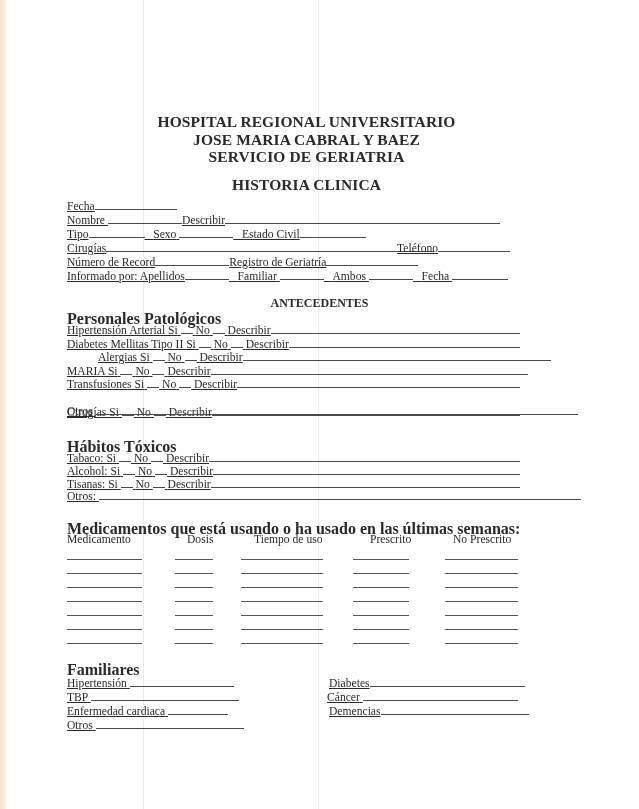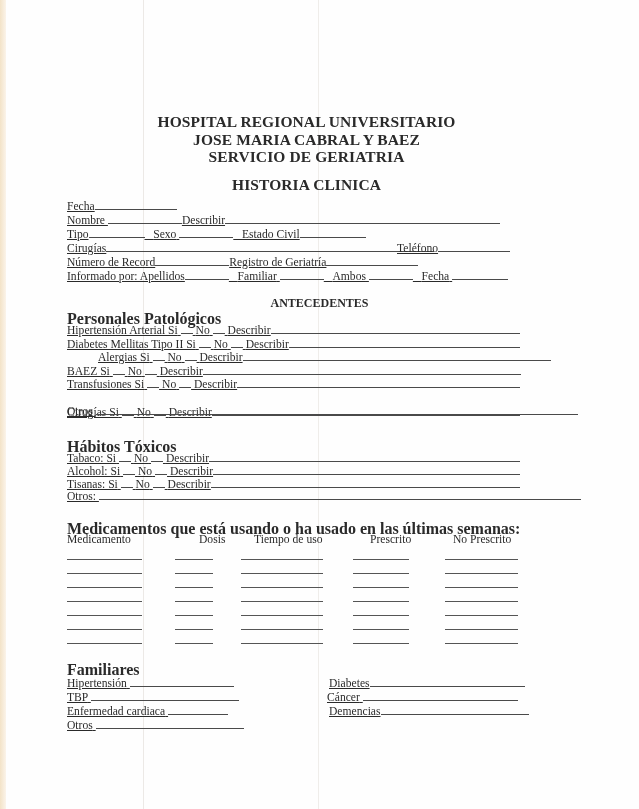--- a/index.html
+++ b/index.html
@@ -63,21 +63,21 @@
   <span class="u" style="width:56px"></span>
 </div>
 
 <div class="sec" style="top:296px;left:0;width:639px;text-align:center;font-size:12px">ANTECEDENTES</div>
 <div class="sec" style="top:310px;left:67px">Personales Patológicos</div>
 
 <div id="personales">
     <div class="row" style="top: 323px;"><span>Hipertensión Arterial  Si</span> <span class="u" style="width:12px"></span> <span>No</span> <span class="u" style="width:12px"></span> <span>Describir</span><span class="u describir-line" style="width: 249.297px;"></span></div>
     <div class="row" style="top: 336.5px;"><span>Diabetes Mellitas Tipo II Si</span> <span class="u" style="width:12px"></span> <span>No</span> <span class="u" style="width:12px"></span> <span>Describir</span><span class="u describir-line" style="width: 231.234px;"></span></div>
     <div class="row" style="top: 350px; margin-left: 31px;"><span>Alergias Si</span> <span class="u" style="width:12px"></span> <span>No</span> <span class="u" style="width:12px"></span> <span>Describir</span><span class="u describir-line" style="width: 308.422px;"></span></div>
-    <div class="row" style="top: 363.5px;"><span>BAEZ Si</span> <span class="u" style="width:12px"></span> <span>No</span> <span class="u" style="width:12px"></span> <span>Describir</span><span class="u describir-line" style="width: 317.859px;"></span></div>
+    <div class="row" style="top: 363.5px;"><span>MARIA Si</span> <span class="u" style="width:12px"></span> <span>No</span> <span class="u" style="width:12px"></span> <span>Describir</span><span class="u describir-line" style="width: 317.859px;"></span></div>
     <div class="row" style="top: 377px;"><span>Transfusiones Si</span> <span class="u" style="width:12px"></span> <span>No</span> <span class="u" style="width:12px"></span> <span>Describir</span><span class="u describir-line" style="width: 282.859px;"></span></div>
     <div class="row" style="top: 405px;"><span>Cirugías Si</span> <span class="u" style="width:12px"></span> <span>No</span> <span class="u" style="width:12px"></span> <span>Describir</span><span class="u describir-line" style="width: 308.203px;"></span></div>
   </div>
 
 <div class="row" style="top:404px">
   <span>Otros</span>
   <span class="u" style="width:482px"></span>
 </div>
 
 <div class="sec" style="top:438px;left:67px">Hábitos Tóxicos</div>
@@ -86,21 +86,21 @@
     <div class="row" style="top: 464px;"><span>Alcohol: Si</span> <span class="u" style="width:12px"></span> <span>No</span> <span class="u" style="width:12px"></span> <span>Describir</span><span class="u describir-line" style="width: 306.922px;"></span></div>
     <div class="row" style="top: 477px;"><span>Tisanas: Si</span> <span class="u" style="width:12px"></span> <span>No</span> <span class="u" style="width:12px"></span> <span>Describir</span><span class="u describir-line" style="width: 309.266px;"></span></div>
   </div>
 <div class="row" style="top:489px">
   <span>Otros:</span>
   <span class="u" style="width:482px"></span>
 </div>
 
 <div class="sec" style="top:520px;left:67px">Medicamentos que está usando o ha usado en las últimas semanas:</div>
 <div class="hdr" style="top:533px;left:67px">Medicamento</div>
-<div class="hdr" style="top:533px;left:199px">Dosis</div>
+<div class="hdr" style="top:533px;left:187px">Dosis</div>
 <div class="hdr" style="top:533px;left:254px">Tiempo de uso</div>
 <div class="hdr" style="top:533px;left:370px">Prescrito</div>
 <div class="hdr" style="top:533px;left:453px">No  Prescrito</div>
 <div id="med-rows">
     <div class="ln" style="left: 67px; width: 75px; top: 559px;"></div>
     <div class="ln" style="left: 175px; width: 38px; top: 559px;"></div>
     <div class="ln" style="left: 241px; width: 82px; top: 559px;"></div>
     <div class="ln" style="left: 353px; width: 56px; top: 559px;"></div>
     <div class="ln" style="left: 445px; width: 73px; top: 559px;"></div>
     <div class="ln" style="left: 67px; width: 75px; top: 573px;"></div>

